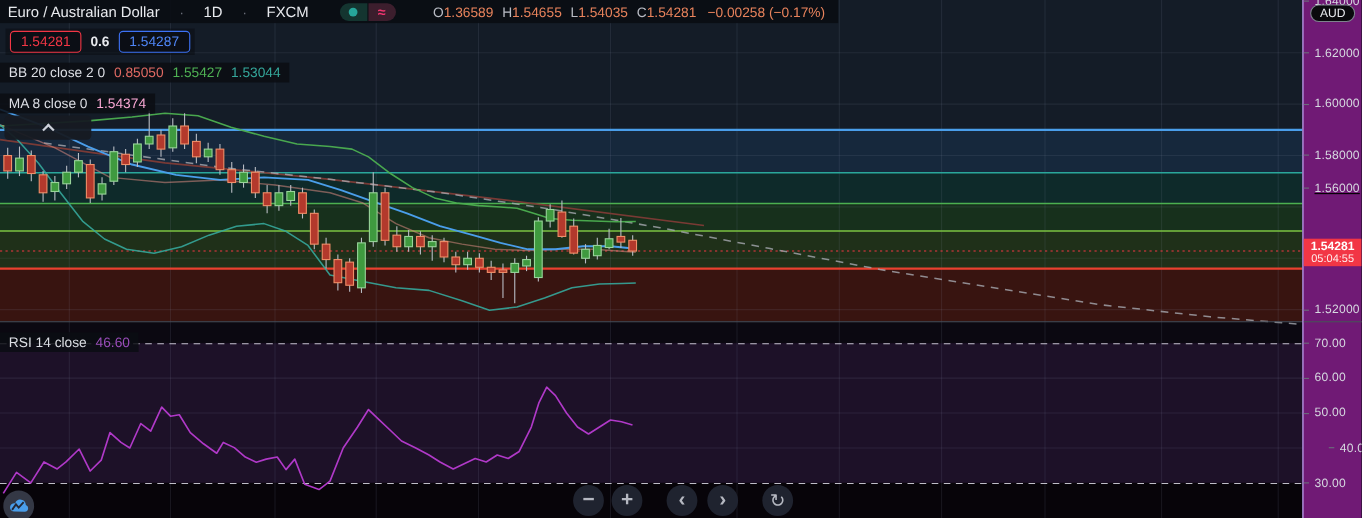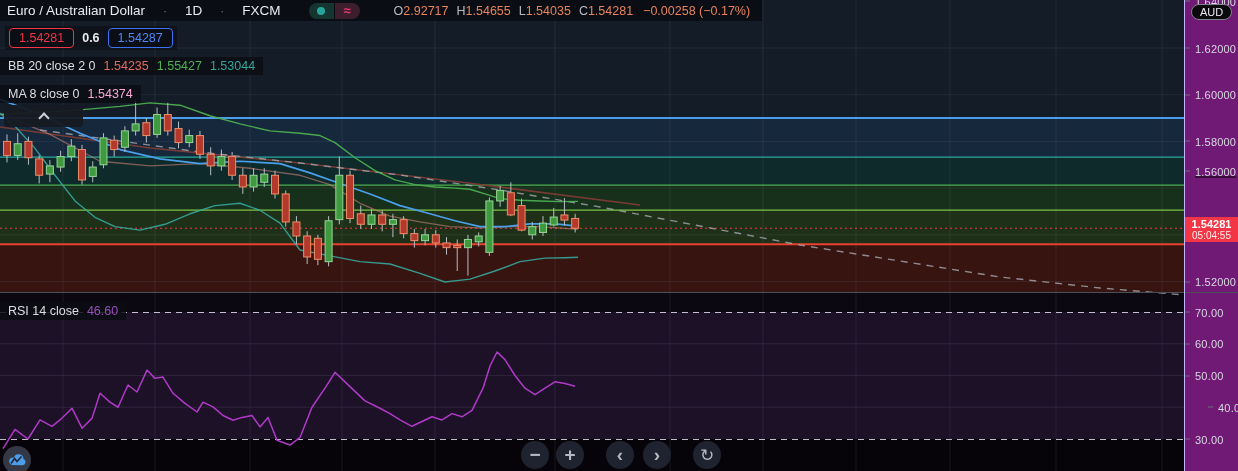--- a/index.html
+++ b/index.html
@@ -244,37 +244,37 @@
     <span class="sym">FXCM</span>
     <span class="chips">
       <span class="chip chip-live">
           <span class="dot"></span>
         </span>
       <span class="chip chip-delay">
           <span>≈</span>
         </span>
     </span>
     <span class="ohlc-wrap">
-      <span class="ohlc-item"><span class="k">O</span><span class="v">2.92717</span></span>
+      <span class="ohlc-item"><span class="k">O</span><span class="v">1.36589</span></span>
       <span class="ohlc-item"><span class="k">H</span><span class="v">1.54655</span></span>
       <span class="ohlc-item"><span class="k">L</span><span class="v">1.54035</span></span>
       <span class="ohlc-item"><span class="k">C</span><span class="v">1.54281</span></span>
       <span class="chg">−0.00258 (−0.17%)</span>
     </span>
   </div>
 
   <div class="legend-row" id="trade-row">
     <span class="pbox sell">1.54281</span>
     <span class="spread">0.6</span>
     <span class="pbox buy">1.54287</span>
   </div>
 
   <div class="legend-row ind-row" id="bb-row">
     <span class="ind-label">BB 20 close 2 0</span>
-    <span class="val-basis">1.54235</span>
+    <span class="val-basis">0.85050</span>
     <span class="val-upper">1.55427</span>
     <span class="val-lower">1.53044</span>
   </div>
 
   <div class="legend-row ind-row" id="ma-row">
     <span class="ind-label">MA 8 close 0</span>
     <span class="val-ma">1.54374</span>
   </div>
 
   <div id="collapse-btn">

